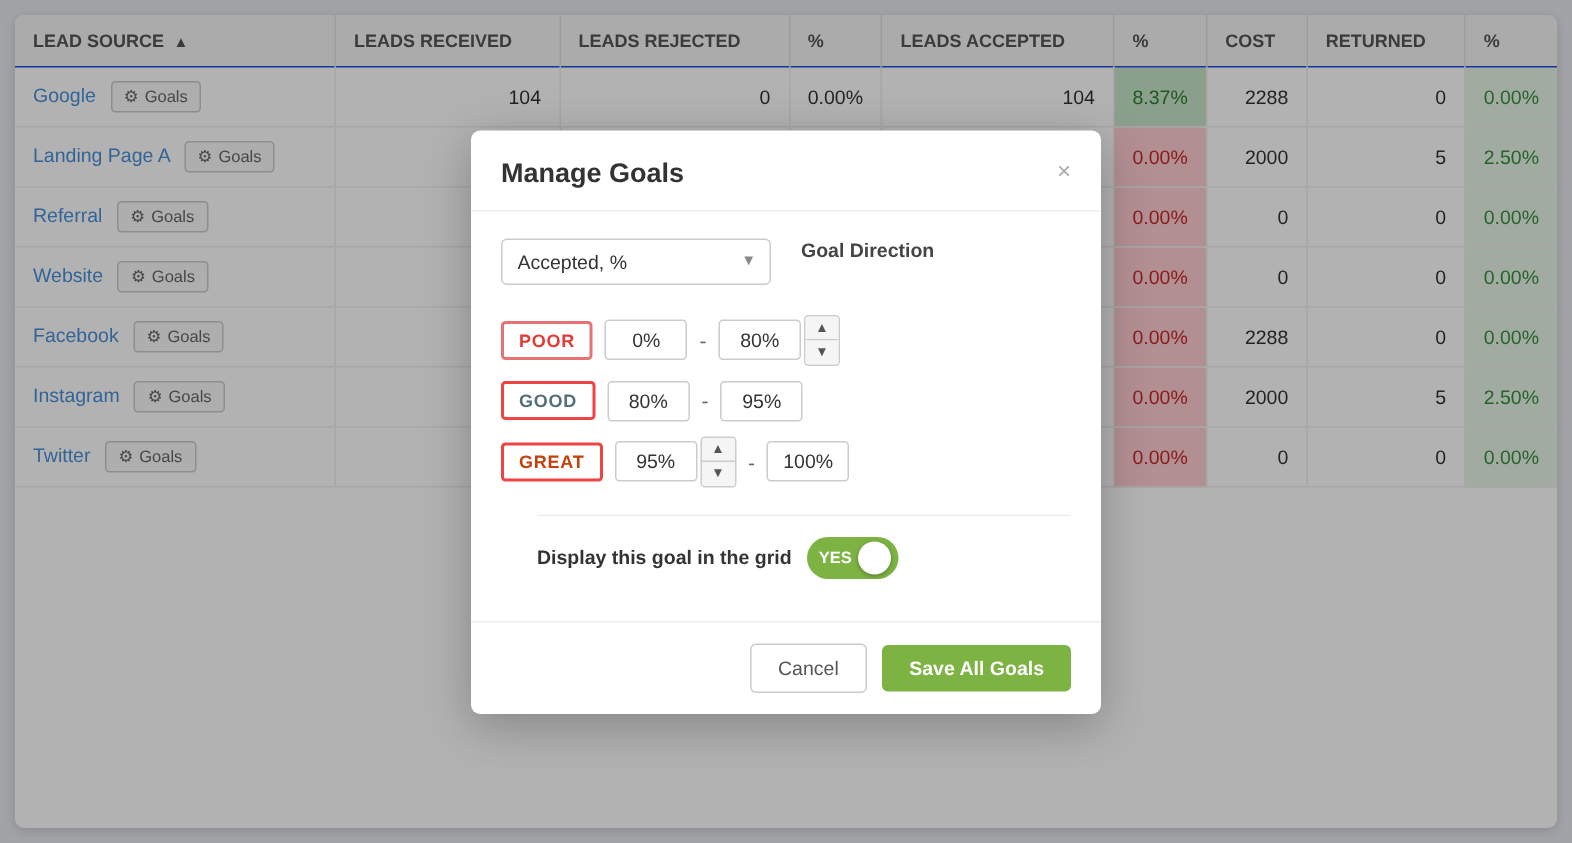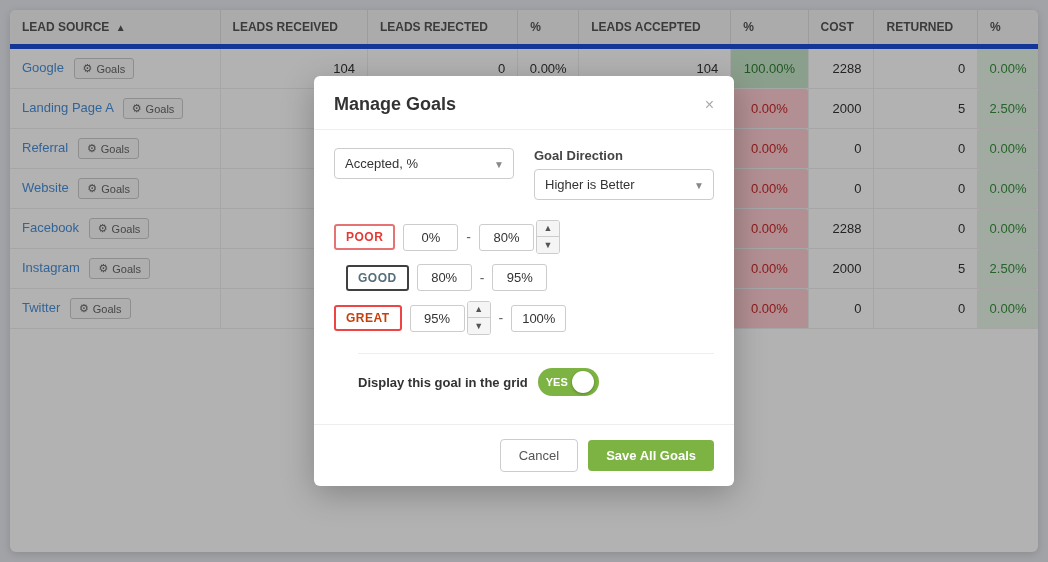--- a/index.html
+++ b/index.html
@@ -29,21 +29,21 @@
     }
 
     table {
       width: 100%;
       border-collapse: collapse;
       font-size: 13px;
     }
 
     thead tr {
       background: #f5f5f5;
-      border-bottom: 5px solid #1d4ed8;
+      border-bottom: 1px solid #1d4ed8;
     }
 
     thead th {
       padding: 10px 12px;
       text-align: left;
       font-weight: 600;
       color: #555;
       font-size: 12px;
       white-space: nowrap;
       border-right: 1px solid #e0e0e0;
@@ -212,24 +212,23 @@
       text-align: center;
     }
 
     .badge-poor {
       border: 2px solid #e57373;
       color: #e53935;
       background: #fff;
     }
 
     .badge-good {
-      border: 2px solid #404040;
+      border: 2px solid #ef4444;
       color: #546e7a;
       background: #fff;
-      margin-left: 12px;
     }
 
     .badge-great {
       border: 2px solid #ef4444;
       color: #c2410c;
       background: #fff;
     }
 
     .goal-value-box {
       border: 1px solid #ccc;
@@ -378,21 +377,21 @@
       <td class="lead-source-cell">
         <span>Google</span>
         <button class="goals-btn">
           <span>⚙</span> Goals
         </button>
       </td>
       <td class="num-cell">104</td>
       <td class="num-cell">0</td>
       <td class="pct-cell">0.00%</td>
       <td class="num-cell">104</td>
-      <td class="pct-cell pct-green">100.00%</td>
+      <td class="pct-cell pct-green">8.37%</td>
       <td class="num-cell">2288</td>
       <td class="num-cell">0</td>
       <td class="pct-cell pct-light-green">0.00%</td>
     </tr>
         <tr>
       <td class="lead-source-cell">
         <span>Landing Page A</span>
         <button class="goals-btn">
           <span>⚙</span> Goals
         </button>
@@ -500,25 +499,20 @@
       <div class="form-row">
         <div class="form-group">
           <div class="select-wrapper">
             <select class="form-select">
               <option>Accepted, %</option>
             </select>
           </div>
         </div>
         <div class="form-group">
           <label class="form-label">Goal Direction</label>
-          <div class="select-wrapper">
-            <select class="form-select">
-              <option>Higher is Better</option>
-            </select>
-          </div>
         </div>
       </div>
 
       <div class="goal-rows">
 
         <div class="goal-row">
           <span class="goal-badge badge-poor">POOR</span>
           <input class="goal-value-box" type="text" value="0%" style="">
           <span class="goal-dash">-</span>
           <div class="value-with-spinner">

